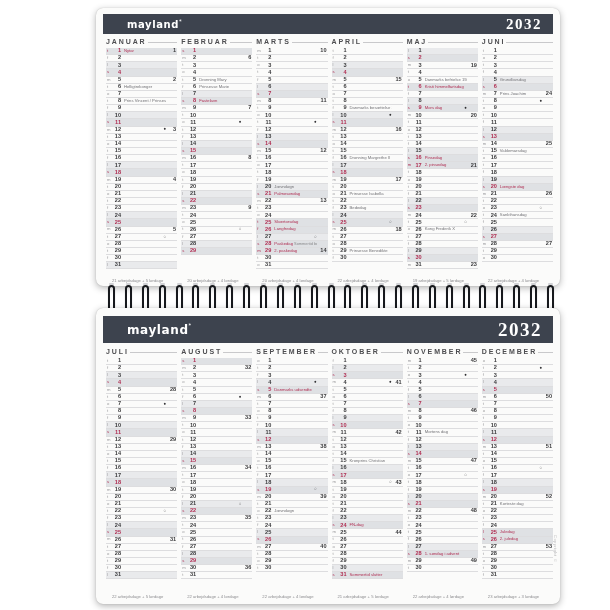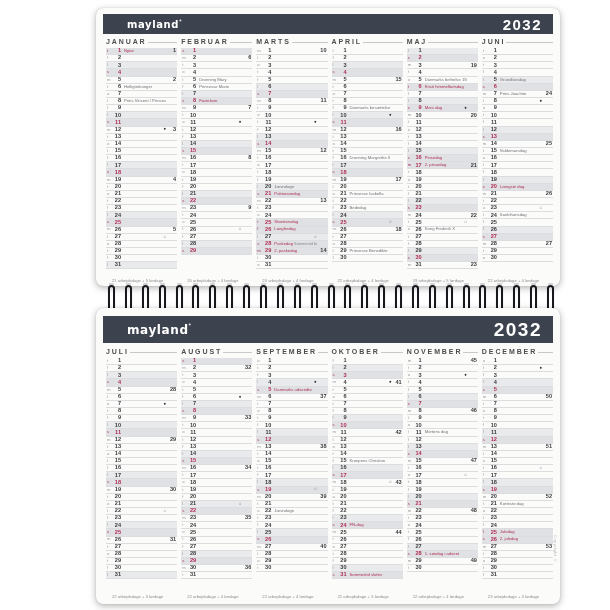--- a/index.html
+++ b/index.html
@@ -9,21 +9,21 @@
         box-shadow:0 2px 7px rgba(0,0,0,.30), 0 0 1px rgba(0,0,0,.25);}
   .page-top{top:8px;height:278px;}
   .page-bottom{top:308px;height:296px;}
   .band{position:absolute;left:7px;right:7px;background:var(--header,#3d434e);color:#fff;display:flex;align-items:center;}
   .page-top .band{top:6px;height:20px;}
   .page-bottom .band{top:8px;height:27px;}
   .logo{font-family:"DejaVu Sans",sans-serif;font-weight:bold;letter-spacing:.6px;}
   .page-top .logo{font-size:10px;margin-left:24px;}
   .page-bottom .logo{font-size:12px;margin-left:24px;}
   .logo-mark{font-size:5px;vertical-align:top;line-height:1;margin-top:3px;color:#fff;}
-  .year{margin-left:auto;font-weight:bold;letter-spacing:1.5px;font-family:Liberation Sans, sans-serif;}
+  .year{margin-left:auto;font-weight:bold;letter-spacing:1.5px;font-family:Liberation Serif, serif;}
   .page-top .year{font-size:15px;margin-right:11px;}
   .page-bottom .year{font-size:19px;margin-right:11px;}
   .months{position:absolute;left:10px;right:7px;display:flex;gap:4px;}
   .page-top .months{top:30px;bottom:3px;}
   .page-bottom .months{top:40px;bottom:5px;}
   .month-col{flex:1 1 0;min-width:0;position:relative;}
   .m-title{display:flex;align-items:baseline;height:10px;font-size:7px;letter-spacing:1.9px;
            color:#4d4d50;font-weight:bold;white-space:nowrap;}
   .m-title .rule{flex:1;border-bottom:1px solid #c9c9cb;margin-left:1px;transform:translateY(-1px);}
   .drow{display:flex;align-items:center;height:7.15px;box-sizing:border-box;

